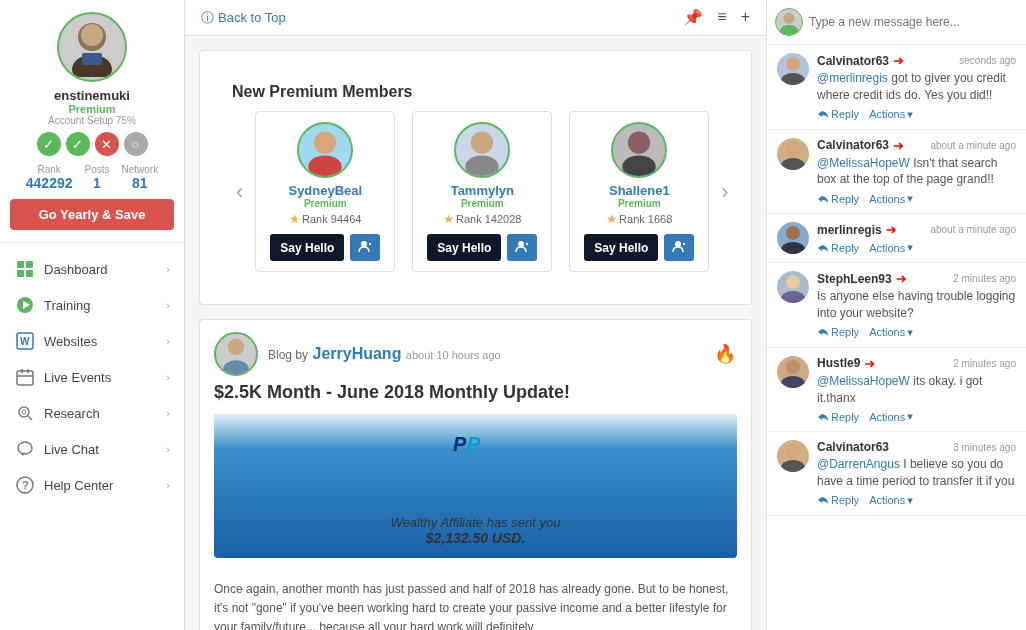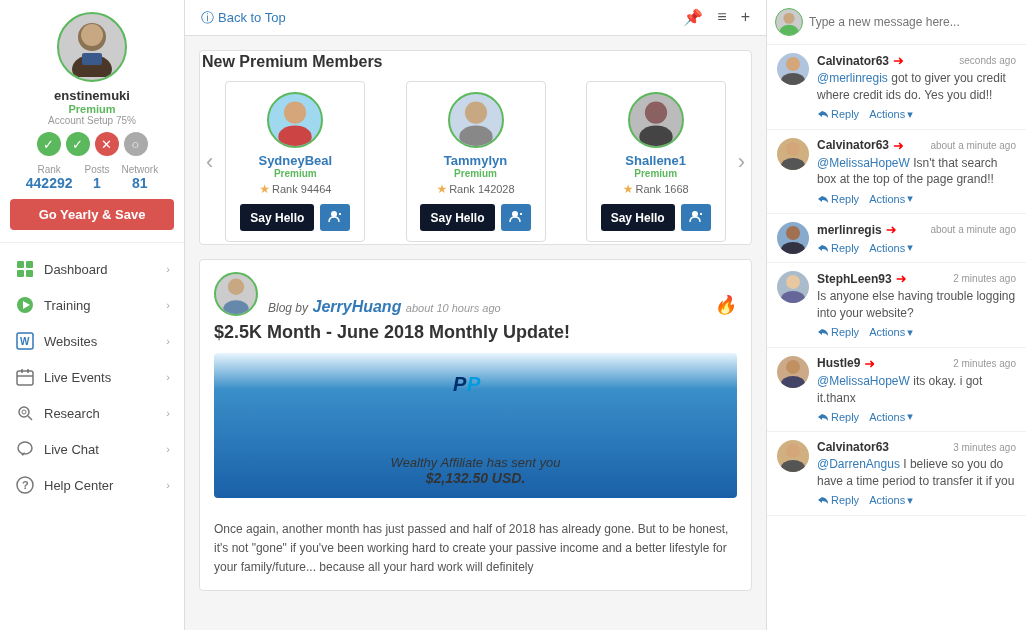--- a/index.html
+++ b/index.html
@@ -82,25 +82,25 @@
     .back-to-top {
       color: #337ab7; font-size: 13px; cursor: pointer;
       display: flex; align-items: center; gap: 4px;
     }
     .top-bar-icons { display: flex; gap: 14px; }
     .top-icon { color: #555; font-size: 16px; cursor: pointer; }
 
     .main-content { padding: 14px; }
 
     
-    .new-premium { background: #fff; border-radius: 4px; padding: 2px; margin-bottom: 14px; border: 1px solid #e0e0e0; }
+    .new-premium { background: #fff; border-radius: 4px; padding: 32px; margin-bottom: 14px; border: 1px solid #e0e0e0; }
     .new-premium h3 { font-size: 16px; color: #333; margin-bottom: 10px; }
     .members-slider { display: flex; align-items: center; gap: 8px; }
     .slider-arrow { font-size: 22px; color: #aaa; cursor: pointer; padding: 4px; }
-    .members-list { display: flex; gap: 10px; flex: 1; justify-content: space-between; }
+    .members-list { display: flex; gap: 17px; flex: 1; justify-content: space-between; }
     .member-card {
       border: 1px solid #ddd; border-radius: 4px; padding: 10px 12px;
       text-align: center; width: 140px; background: #fff;
     }
     .member-avatar {
       width: 56px; height: 56px; border-radius: 50%; overflow: hidden;
       margin: 0 auto 5px; border: 2px solid #5cb85c;
       background: #ccc; display: flex; align-items: center; justify-content: center;
     }
     .member-name { font-weight: bold; color: #337ab7; font-size: 13px; }
@@ -112,21 +112,21 @@
       background: #0f172a; color: #fff; border: none; border-radius: 3px;
       padding: 5px 10px; font-size: 12px; cursor: pointer; font-weight: bold;
     }
     .follow-btn {
       background: #337ab7; color: #fff; border: none; border-radius: 3px;
       padding: 5px 8px; font-size: 12px; cursor: pointer;
     }
 
     
     .blog-post { background: #fff; border-radius: 4px; border: 1px solid #e0e0e0; overflow: hidden; }
-    .blog-header { display: flex; align-items: flex-end; padding: 12px 14px 0; gap: 10px; font-style: italic; }
+    .blog-header { display: flex; align-items: center; padding: 12px 14px 0; gap: 10px; }
     .blog-avatar {
       width: 44px; height: 44px; border-radius: 50%; overflow: hidden;
       background: #ccc; flex-shrink: 0; border: 2px solid #5cb85c;
       display: flex; align-items: center; justify-content: center;
     }
     .blog-meta { flex: 1; }
     .blog-by { font-size: 12px; color: #666; }
     .blog-author { color: #337ab7; font-weight: bold; }
     .blog-time { color: #999; font-size: 11px; }
     .blog-title { font-size: 18px; font-weight: bold; color: #333; padding: 6px 14px 10px; }

